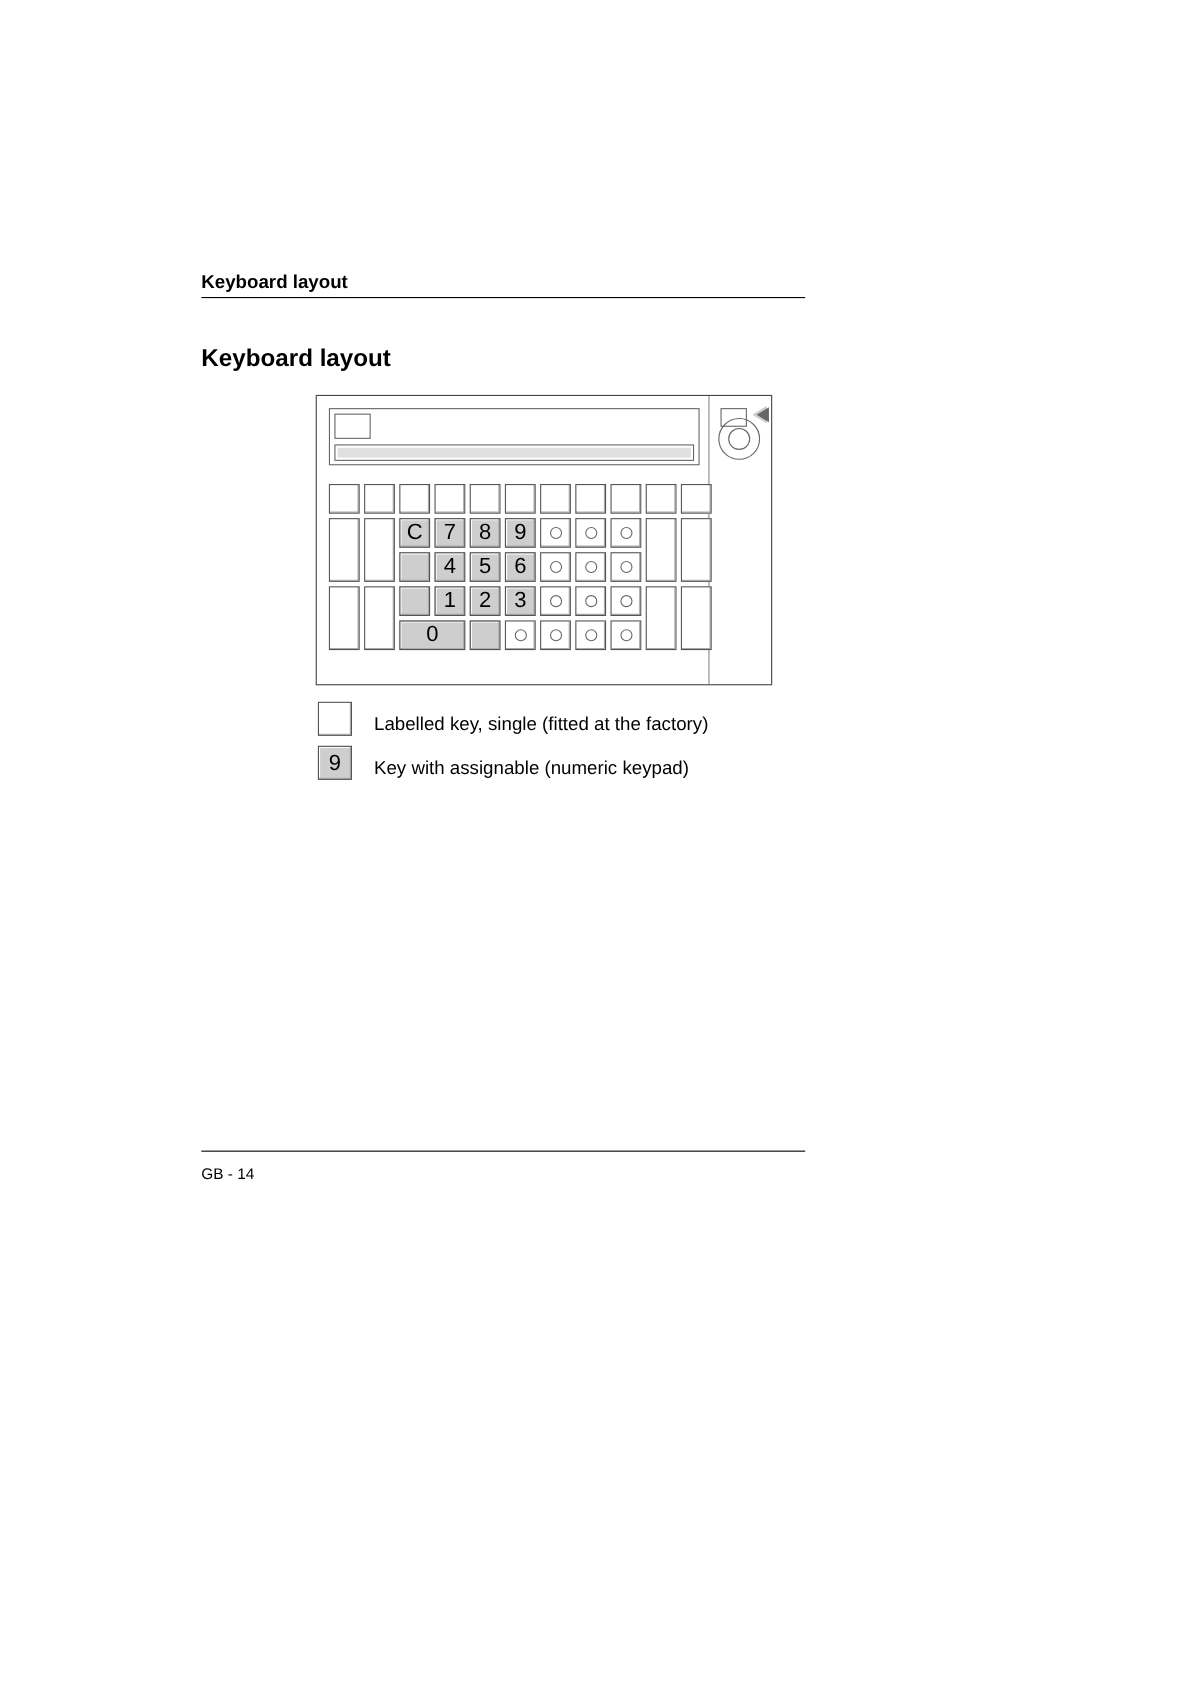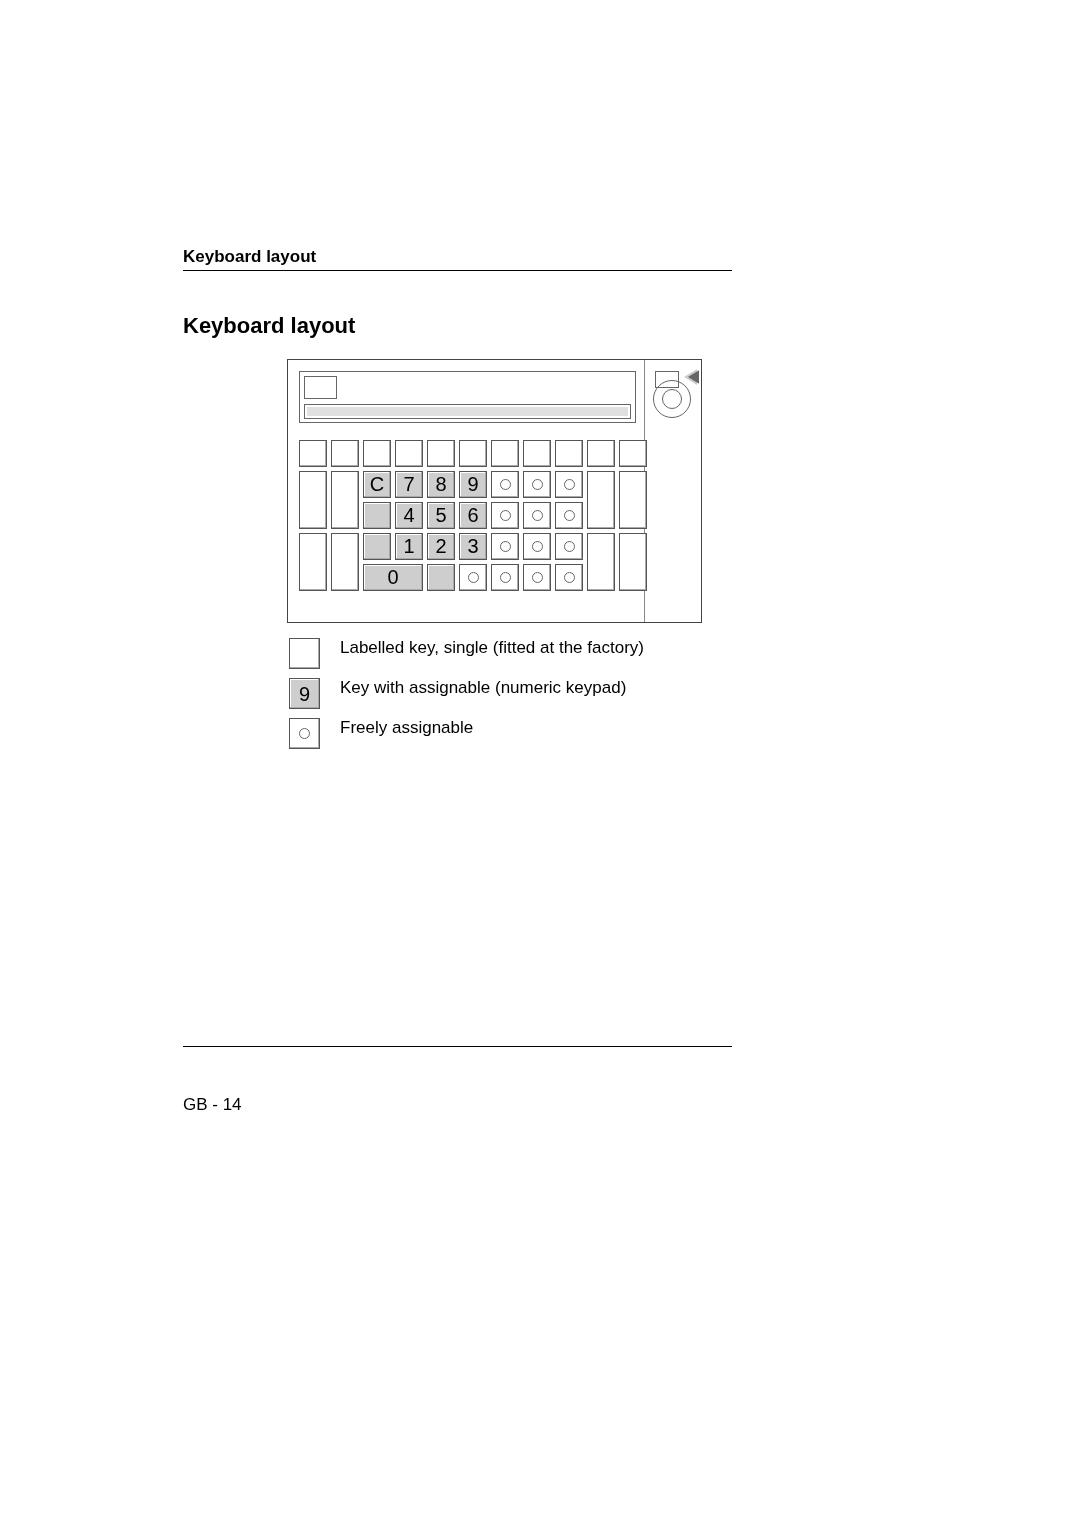--- a/index.html
+++ b/index.html
@@ -177,21 +177,21 @@
   
   .legend {
     position: absolute;
     left: 289px;
     top: 638px;
     font-size: 17px;
     line-height: 1.2;
   }
   .legend-row {
     display: flex;
-    align-items: flex-start;
+    align-items: flex-end;
     margin-bottom: 9px;
   }
   .legend-key {
     width: 29px;
     height: 29px;
     margin-right: 20px;
   }
   .legend-key .dot {
     width: 9px; height: 9px;
     border: 1px solid #666;
@@ -205,22 +205,21 @@
     left: 183px;
     top: 1046px;
     width: 549px;
     height: 0;
     border-top: 1px solid #000;
   }
   .page-num {
     position: absolute;
     left: 183px;
     top: 1059px;
-    font-size: 17px;
-    margin-top: 36px;
+    font-size: 14px;
   }
 </style>
 </head>
 <body>
 <div class="page">
 
   <div class="running-head">Keyboard  layout</div>
   <div class="rule-top"></div>
 
   <div class="section-title">Keyboard  layout</div>
@@ -322,23 +321,17 @@
 
   <div class="legend">
     <div class="legend-row">
       <div class="key legend-key"></div>
       <span>Labelled key, single (fitted at the factory)</span>
     </div>
     <div class="legend-row">
       <div class="key legend-key num">9</div>
       <span>Key with assignable (numeric keypad)</span>
     </div>
-    <div class="legend-row">
-      <div class="key legend-key">
-          <span class="dot"></span>
-        </div>
-      <span>Freely assignable</span>
-    </div>
   </div>
 
   <div class="rule-bottom"></div>
   <div class="page-num">GB - 14</div>
 </div>
 
 </body></html>

